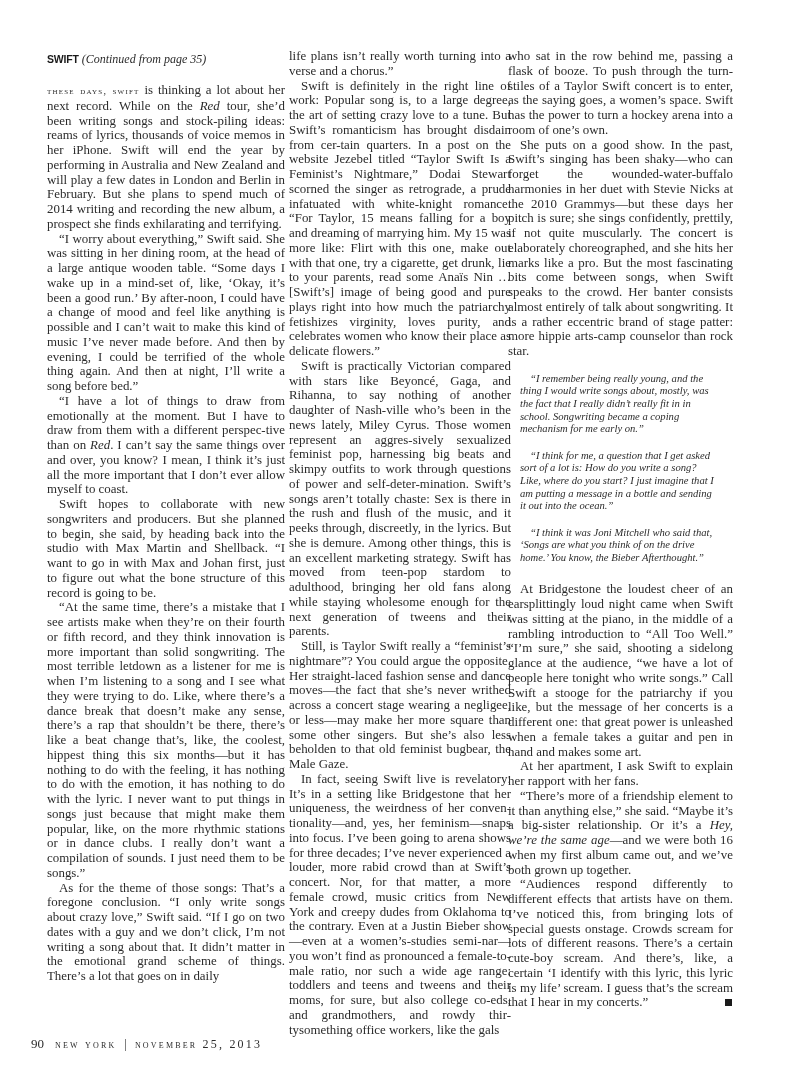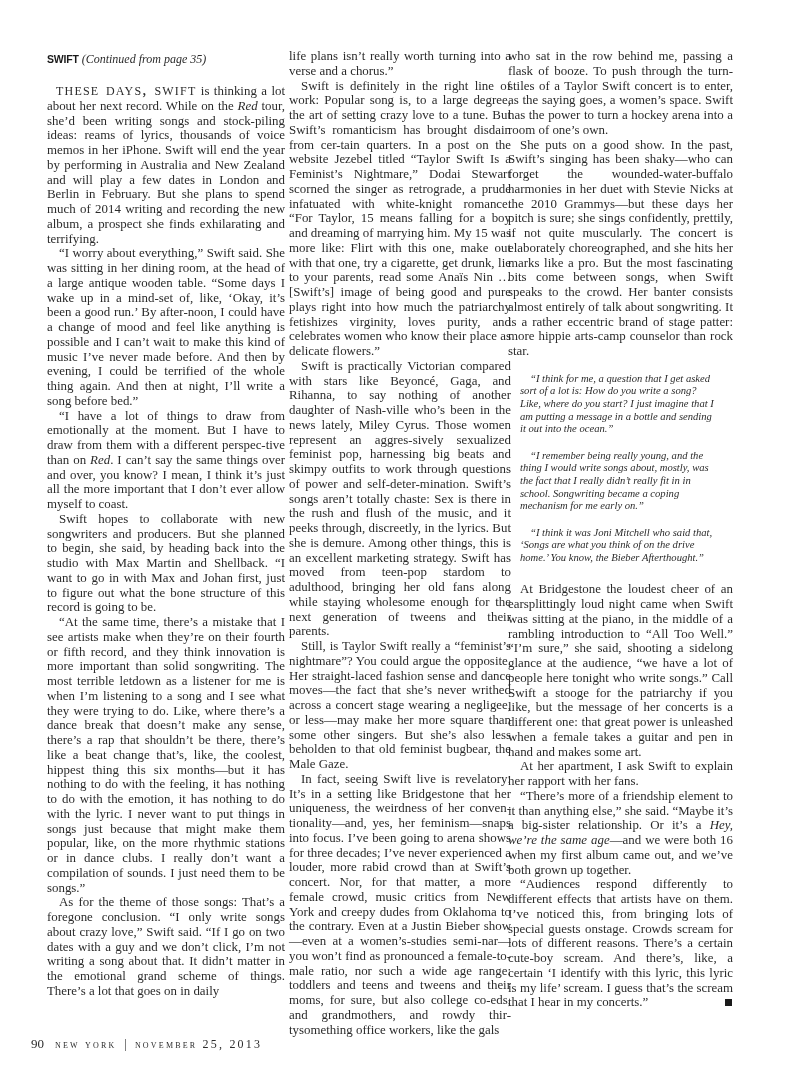--- a/index.html
+++ b/index.html
@@ -9,21 +9,21 @@
          text-align: justify; hyphens: manual; }
   .col1 { left: 47px; width: 238px; top: 51px; }
   .col2 { left: 289px; width: 222px; }
   .col3 { left: 508px; width: 225px; }
   p { margin: 0; text-indent: 12px; }
   p.noindent { text-indent: 0; }
   .runhead { font-size: 12px; line-height: 16px; margin-bottom: 16px; text-indent: 0; }
   .runhead .slug { font-family: "Liberation Sans", "DejaVu Sans", sans-serif; font-weight: bold;
                    font-size: 10.5px; letter-spacing: -0.2px; color: #1a1a1a; }
   .runhead .cont { font-style: italic; }
-  .smallcaps { font-variant: small-caps; text-transform: lowercase; letter-spacing: 1.2px; font-size: 17px; margin-left: 9px; }
+  .smallcaps { font-variant: small-caps; text-transform: lowercase; letter-spacing: 1.2px; font-size: 10px; }
   .pull { font-style: italic; font-size: 10.6px; line-height: 12.6px; margin: 14px 0 0 12px;
           width: 200px; text-align: left; }
   .pull p { text-indent: 10px; }
   .pull + .pull { margin-top: 14px; }
   .after-pull { margin-top: 18px; }
   .endmark { float: right; display: inline-block; width: 7px; height: 7px; background: #1a1a1a;
              margin-top: 4px; margin-right: 1px; }
   .folio { position: absolute; left: 31px; top: 1036px; font-size: 12px; color: #2b2b2b;
            white-space: nowrap; font-family: Liberation Serif, serif; }
   .folio .num { font-size: 13px; margin-right: 8px; }
@@ -54,24 +54,24 @@
   <p>Swift is practically Victorian compared with stars like Beyoncé, Gaga, and Rihanna, to say nothing of another daughter of Nash-ville who’s been in the news lately, Miley Cyrus. Those women represent an aggres-sively sexualized feminist pop, harnessing big beats and skimpy outfits to work through questions of power and self-deter-mination. Swift’s songs aren’t totally chaste: Sex is there in the rush and flush of the music, and it peeks through, discreetly, in the lyrics. But she is demure. Among other things, this is an excellent marketing strategy. Swift has moved from teen-pop stardom to adulthood, bringing her old fans along while staying wholesome enough for the next generation of tweens and their parents.</p>
   <p>Still, is Taylor Swift really a “feminist’s nightmare”? You could argue the opposite. Her straight-laced fashion sense and dance moves—the fact that she’s never writhed across a concert stage wearing a negligee, or less—may make her more square than some other singers. But she’s also less beholden to that old feminist bugbear, the Male Gaze.</p>
   <p>In fact, seeing Swift live is revelatory: It’s in a setting like Bridgestone that her uniqueness, the weirdness of her conven-tionality—and, yes, her feminism—snaps into focus. I’ve been going to arena shows for three decades; I’ve never experienced a louder, more rabid crowd than at Swift’s concert. Nor, for that matter, a more female crowd, music critics from New York and creepy dudes from Oklahoma to the contrary. Even at a Justin Bieber show—even at a women’s-studies semi-nar—you won’t find as pronounced a female-to-male ratio, nor such a wide age range: toddlers and teens and tweens and their moms, for sure, but also college co-eds, and grandmothers, and rowdy thir-tysomething office workers, like the gals</p>
 </div>
 
 <div class="col col3">
   <p class="noindent">who sat in the row behind me, passing a flask of booze. To push through the turn-stiles of a Taylor Swift concert is to enter, as the saying goes, a women’s space. Swift has the power to turn a hockey arena into a room of one’s own.</p>
   <p>She puts on a good show. In the past, Swift’s singing has been shaky—who can forget the wounded-water-buffalo harmonies in her duet with Stevie Nicks at the 2010 Grammys—but these days her pitch is sure; she sings confidently, prettily, if not quite muscularly. The concert is elaborately choreographed, and she hits her marks like a pro. But the most fascinating bits come between songs, when Swift speaks to the crowd. Her banter consists almost entirely of talk about songwriting. It is a rather eccentric brand of stage patter: more hippie arts-camp counselor than rock star.</p>
 
   <div class="pull">
-      <p>“I think for me, a question that I get asked sort of a lot is: How do you write a song? Like, where do you start? I just imagine that I am putting a message in a bottle and sending it out into the ocean.”</p>
+      <p>“I remember being really young, and the thing I would write songs about, mostly, was the fact that I really didn’t really fit in in school. Songwriting became a coping mechanism for me early on.”</p>
     </div>
   <div class="pull">
-      <p>“I remember being really young, and the thing I would write songs about, mostly, was the fact that I really didn’t really fit in in school. Songwriting became a coping mechanism for me early on.”</p>
+      <p>“I think for me, a question that I get asked sort of a lot is: How do you write a song? Like, where do you start? I just imagine that I am putting a message in a bottle and sending it out into the ocean.”</p>
     </div>
   <div class="pull">
       <p>“I think it was Joni Mitchell who said that, ‘Songs are what you think of on the drive home.’ You know, the Bieber Afterthought.”</p>
     </div>
 
   <p class="after-pull">At Bridgestone the loudest cheer of an earsplittingly loud night came when Swift was sitting at the piano, in the middle of a rambling introduction to “All Too Well.” “I’m sure,” she said, shooting a sidelong glance at the audience, “we have a lot of people here tonight who write songs.” Call Swift a stooge for the patriarchy if you like, but the message of her concerts is a different one: that great power is unleashed when a female takes a guitar and pen in hand and makes some art.</p>
   <p>At her apartment, I ask Swift to explain her rapport with her fans.</p>
   <p><span>“There’s more of a friendship element to it than anything else,” she said. “Maybe it’s a big-sister relationship. Or it’s a </span><i>Hey, we’re the same age</i><span>—and we were both 16 when my first album came out, and we’ve both grown up together.</span></p>
   <p><span>“Audiences respond differently to different effects that artists have on them. I’ve noticed this, from bringing lots of special guests onstage. Crowds scream for lots of different reasons. There’s a certain cute-boy scream. And there’s, like, a certain ‘I identify with this lyric, this lyric is my life’ scream. I guess that’s the scream that I hear in my concerts.”</span><span class="endmark"></span></p>
 </div>

